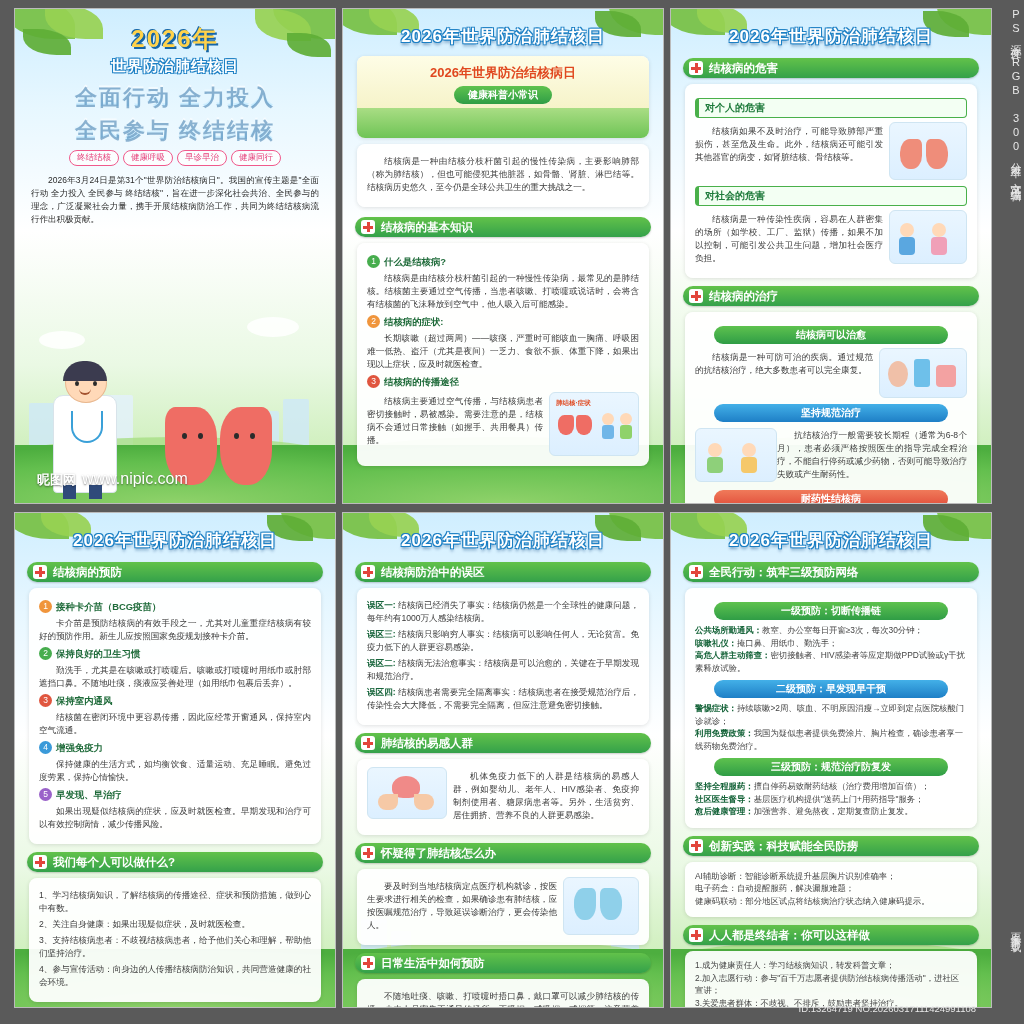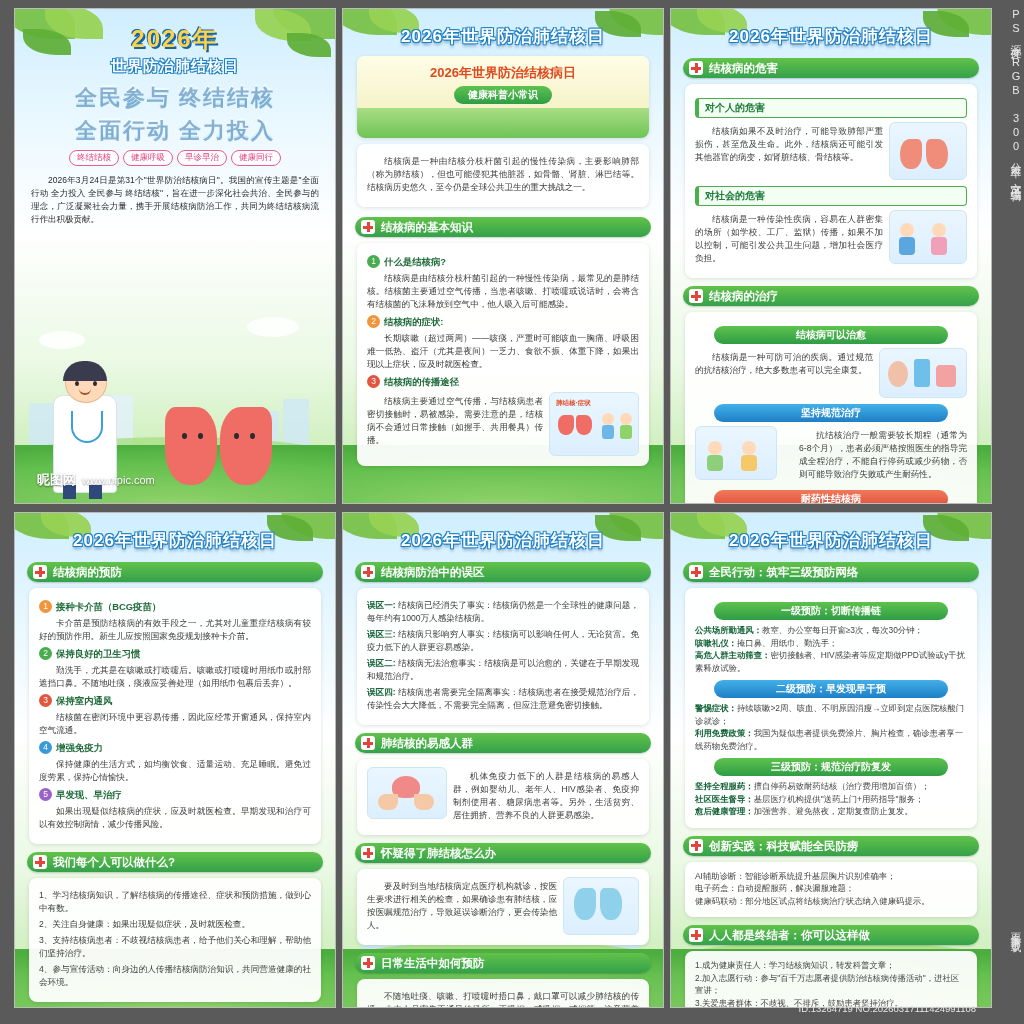--- a/index.html
+++ b/index.html
@@ -139,21 +139,21 @@
   .lung-l{left:150px;transform:scaleX(-1);}
   .lung-r{left:205px;}
   .lung-face{position:absolute;width:5px;height:6px;background:#2b2b2b;border-radius:50%;}
   .cloud{position:absolute;background:#fff;border-radius:50%;opacity:.85;}
 
   
   .wm{
     position:absolute;left:22px;bottom:14px;z-index:9;color:#fff;font-size:13px;font-weight:bold;
     text-shadow:0 1px 2px rgba(0,0,0,.5);
   }
-  .wm small{font-weight:normal;font-size:11px;margin-left:6px;margin-top:20px;}
+  .wm small{font-weight:normal;font-size:16px;margin-left:6px;margin-top:20px;}
   .idline{
     position:absolute;right:48px;bottom:10px;z-index:9;color:#e9e9e9;font-size:9.5px;
   }
   .pic-illus{
     border-radius:6px;background:linear-gradient(#eaf6ff,#dcefff);border:1px solid #cfe5f2;
   }
 </style>
 </head>
 <body>
 
@@ -171,22 +171,22 @@
         <div class="leaf l2" style="left:30px;top:-4px;width:58px;height:34px;"></div>
         <div class="leaf l3" style="left:8px;top:20px;width:48px;height:26px;"></div>
         <div class="leaf" style="right:-12px;top:-14px;width:74px;height:44px;"></div>
         <div class="leaf l2" style="right:24px;top:0px;width:56px;height:32px;"></div>
         <div class="leaf l3" style="right:4px;top:24px;width:44px;height:24px;"></div>
       </div>
 
       <div class="p1-main">
         <div class="p1-year">2026年</div>
         <div class="p1-sub">世界防治肺结核日</div>
+        <div class="p1-slogan">全面行动  全力投入</div>
         <div class="p1-slogan">全民参与  终结结核</div>
-        <div class="p1-slogan">全面行动  全力投入</div>
         <div class="p1-tags">
           <span class="tag">终结结核</span>
           <span class="tag">健康呼吸</span>
           <span class="tag">早诊早治</span>
           <span class="tag">健康同行</span>
         </div>
         <div class="p1-para">2026年3月24日是第31个"世界防治结核病日"。我国的宣传主题是"全面行动 全力投入 全民参与 终结结核"，旨在进一步深化社会共治、全民参与的理念，广泛凝聚社会力量，携手开展结核病防治工作，共同为终结结核病流行作出积极贡献。</div>
       </div>
 
       <div class="scenery">
@@ -335,21 +335,21 @@
         <div class="sub-chip">结核病可以治愈</div>
         <div style="display:flex;gap:6px;">
           <div class="body-txt ind" style="flex:1;">结核病是一种可防可治的疾病。通过规范的抗结核治疗，绝大多数患者可以完全康复。</div>
           <div class="pic-illus" style="flex:0 0 86px;height:48px;position:relative;">
             <div style="position:absolute;left:8px;top:12px;width:20px;height:26px;background:#f0c0a8;border-radius:50%;"></div>
             <div style="position:absolute;left:34px;top:10px;width:16px;height:28px;background:#6ec0ea;border-radius:3px;"></div>
             <div style="position:absolute;left:56px;top:16px;width:20px;height:22px;background:#f3a2a2;border-radius:4px;"></div>
           </div>
         </div>
         <div class="sub-chip blue">坚持规范治疗</div>
-        <div style="display:flex;gap:22px;">
+        <div style="display:flex;gap:0;align-items:center;">
           <div class="pic-illus" style="flex:0 0 80px;height:52px;position:relative;">
             <div style="position:absolute;left:12px;top:14px;width:14px;height:14px;border-radius:50%;background:#ffd9b8;"></div>
             <div style="position:absolute;left:11px;top:28px;width:16px;height:16px;background:#8ed07a;border-radius:4px;"></div>
             <div style="position:absolute;left:46px;top:14px;width:14px;height:14px;border-radius:50%;background:#ffd9b8;"></div>
             <div style="position:absolute;left:45px;top:28px;width:16px;height:16px;background:#f5c86a;border-radius:4px;"></div>
           </div>
           <div class="body-txt ind" style="flex:1;">抗结核治疗一般需要较长期程（通常为6-8个月），患者必须严格按照医生的指导完成全程治疗，不能自行停药或减少药物，否则可能导致治疗失败或产生耐药性。</div>
         </div>
         <div class="sub-chip red">耐药性结核病</div>
 

